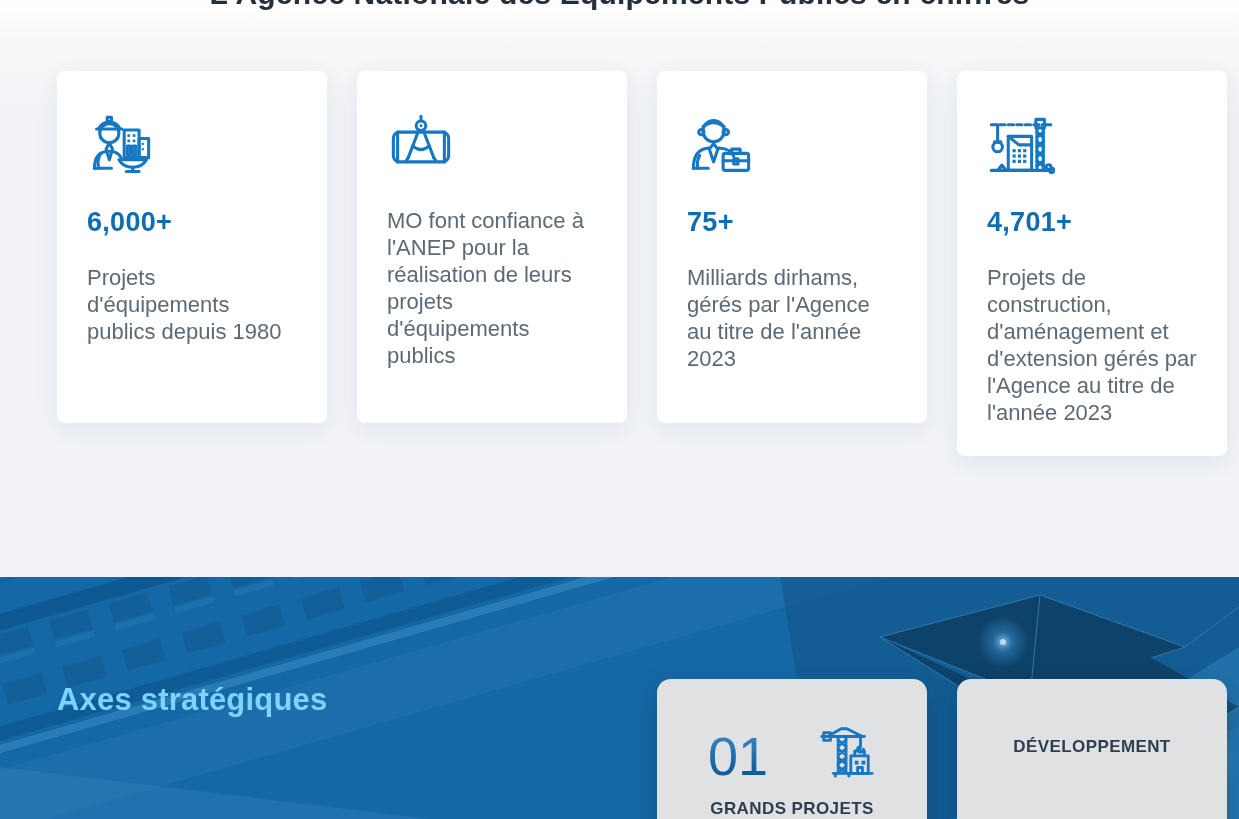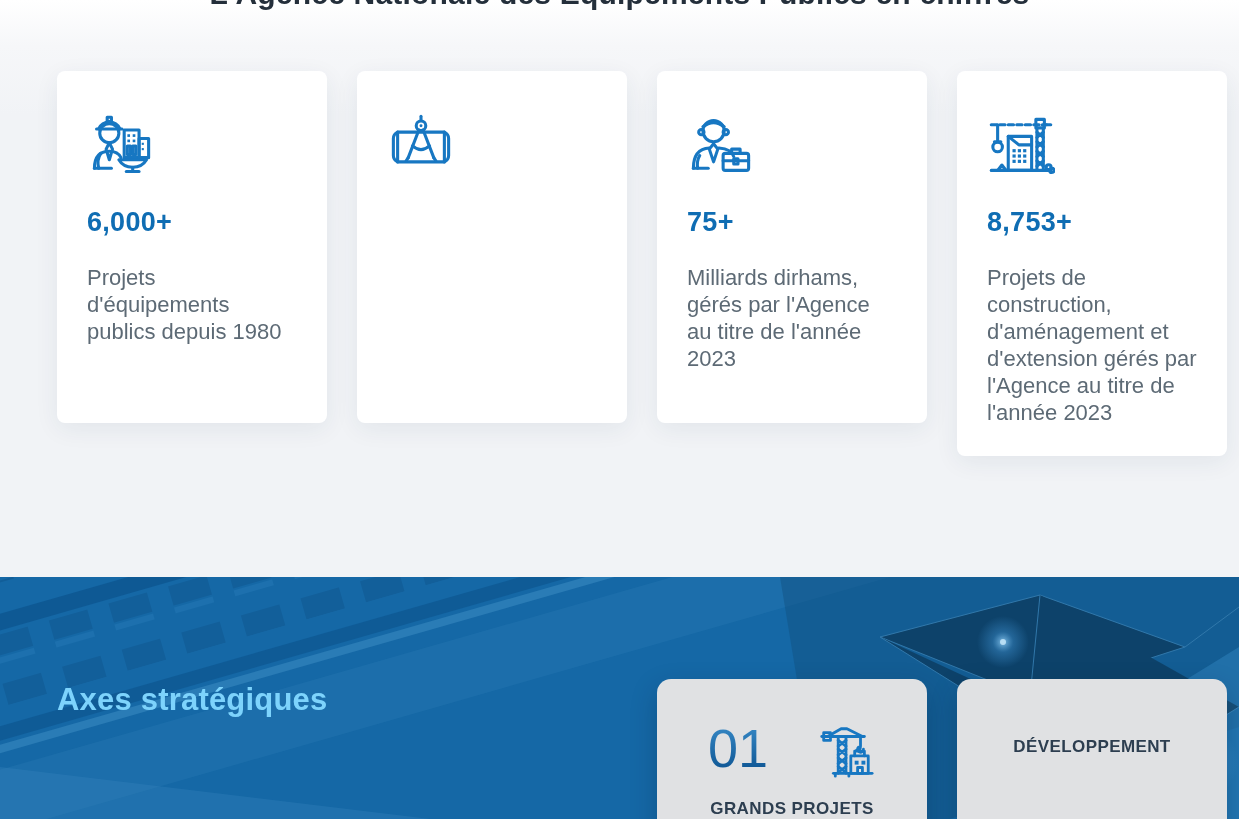--- a/index.html
+++ b/index.html
@@ -46,21 +46,21 @@
   }
   .axes-cards{
     position:absolute; left:657px; top:102px; width:582px;
     display:flex; gap:30px;
   }
   .axes-card{
     width:270px; height:175px; background:#e0e1e3; border-radius:14px;
     box-shadow:0 10px 26px rgba(5,30,60,.25);
     display:flex; flex-direction:column; align-items:center; padding-top:42px;
   }
-  .axes-card-top{ display:flex; align-items:flex-start; gap:46px; }
+  .axes-card-top{ display:flex; align-items:flex-end; gap:46px; }
   .axes-number{
     font-size:54px; font-weight:500; line-height:54px;
     background:linear-gradient(180deg,#3a8cc9 0%,#0f5795 90%);
     -webkit-background-clip:text; background-clip:text;
     color:transparent;
   }
   .axes-icon{ display:block; width:62px; height:62px; }
   .axes-label{
     margin-top:16px; font-size:17px; font-weight:700; letter-spacing:.4px;
     color:#2d3e50; text-transform:uppercase; text-align:right;
@@ -113,20 +113,21 @@
         <path class="ic" d="M10 46 h44"></path>
         <circle class="ic" cx="32" cy="12" r="4.5"></circle>
         <circle class="icf" cx="32" cy="12" r="1.4"></circle>
         <path class="ic" d="M32 6 v-3"></path>
         <path class="ic" d="M30 16 L20 42"></path>
         <path class="ic" d="M34 16 L44 42"></path>
         <path class="ic" d="M24 31 q8 7 16 0"></path>
         <path class="ic" d="M20 42 l-2 3"></path>
         <path class="ic" d="M44 42 l2 3"></path>
       </svg>
+      <div class="stat-desc">MO font confiance à l'ANEP pour la réalisation de leurs projets d'équipements publics</div>
     </div>
 
     <div class="stat-card">
       <svg class="stat-icon" viewBox="0 0 64 64">
         <circle class="ic" cx="25" cy="17" r="10"></circle>
         <path class="ic" d="M15 13 q10-8 20 0"></path>
         <circle class="ic" cx="13.5" cy="18" r="2.5"></circle>
         <circle class="ic" cx="36.5" cy="18" r="2.5"></circle>
         <path class="ic" d="M6 52 q0-18 15-19"></path>
         <path class="ic" d="M44 41 q-2-7 -14-8"></path>
@@ -161,21 +162,21 @@
           <rect class="icf" x="29" y="39" width="3" height="3"></rect>
           <rect class="icf" x="34" y="39" width="3" height="3"></rect>
         <rect class="icf" x="24" y="44" width="3" height="3"></rect>
           <rect class="icf" x="29" y="44" width="3" height="3"></rect>
           <rect class="icf" x="34" y="44" width="3" height="3"></rect>
         <path class="ic" d="M4 54 h56"></path>
         <path class="ic" d="M10 54 l4-5 l4 5 z"></path>
         <circle class="ic" cx="58" cy="51" r="2.3"></circle>
           <circle class="ic" cx="61" cy="54" r="2"></circle>
       </svg>
-      <div class="stat-value">8,753+</div>
+      <div class="stat-value">4,701+</div>
       <div class="stat-desc">Projets de construction, d'aménagement et d'extension gérés par l'Agence au titre de l'année 2023</div>
     </div>
 
   </div>
 </section>
 
 <section class="axes-section">
   <svg class="axes-bg" viewBox="0 0 1239 242" preserveAspectRatio="none">
     <defs>
       <pattern id="win" width="62" height="50" patternUnits="userSpaceOnUse">

